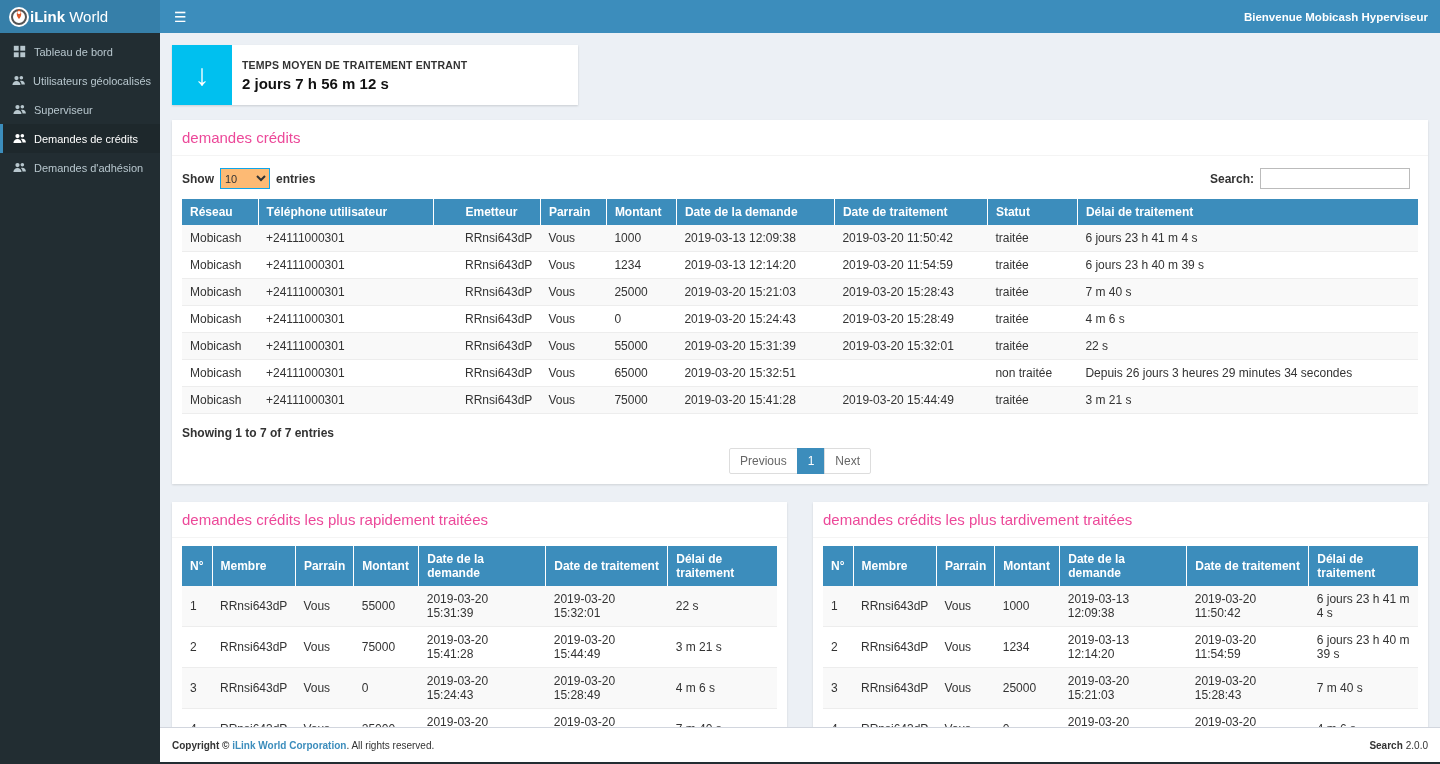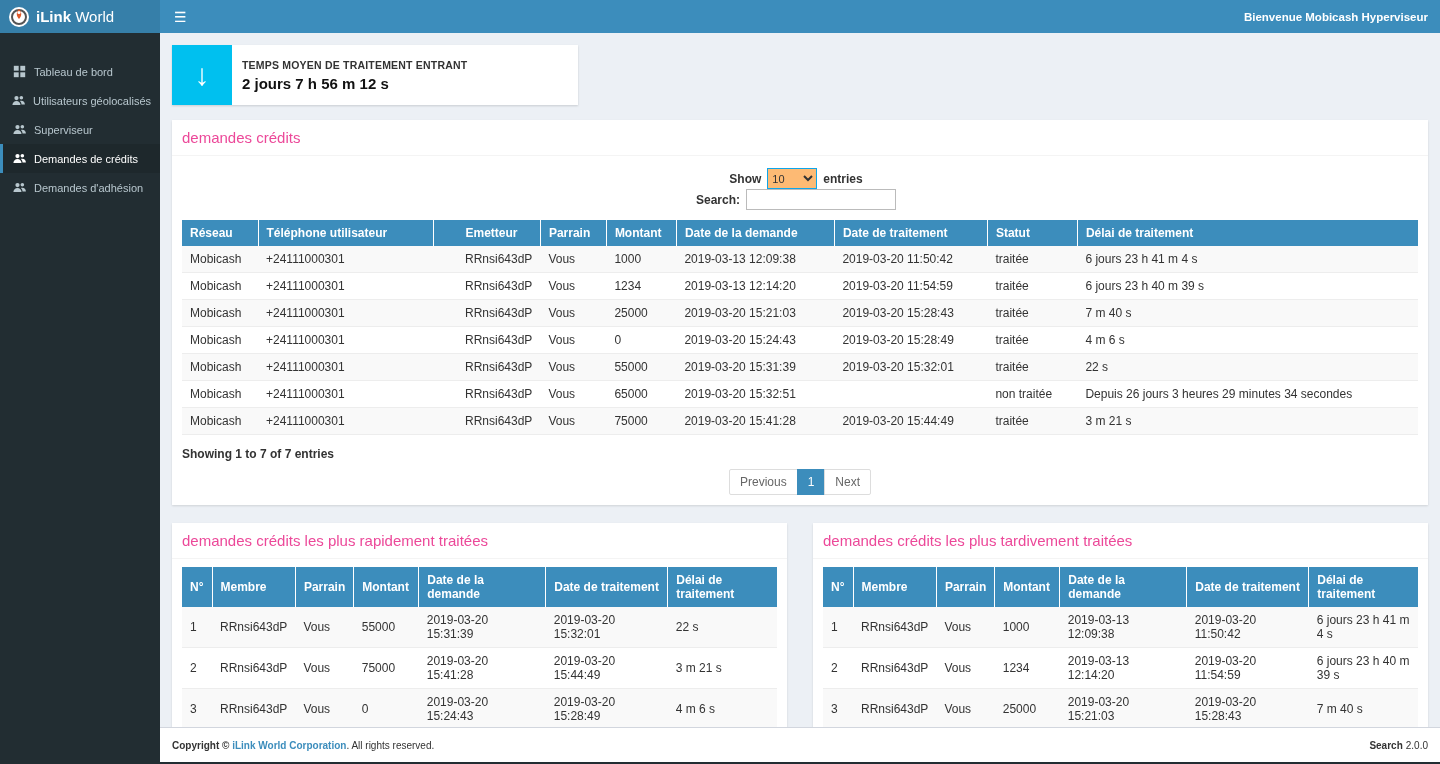--- a/index.html
+++ b/index.html
@@ -1,25 +1,25 @@
 <!DOCTYPE html>
 <html><head>
 <meta charset="utf-8">
 <style>
   * { box-sizing: border-box; margin: 0; padding: 0; }
   html, body { width: 1440px; height: 764px; background: #222d32; font-family: "Liberation Sans", "DejaVu Sans", sans-serif; }
   .layout { display: flex; width: 1440px; height: 762px; }
 
   
   .sidebar { width: 160px; height: 762px; background: #222d32; flex: 0 0 160px; }
-  .logo { height: 33px; background: #367fa9; color: #fff; display: flex; align-items: center; gap: 6px; padding: 0 8px; }
+  .logo { height: 33px; background: #367fa9; color: #fff; display: flex; align-items: center; padding: 0 8px; }
   .logo-icon { width: 22px; height: 22px; flex: 0 0 22px; display: inline-flex; }
   .logo-text { font-size: 15px; white-space: nowrap; }
   .logo-bold { font-weight: bold; }
-  .nav-list { padding-top: 24px; }
+  .nav-list { padding-top: 4px; }
   .sidebar-item { display: flex; align-items: center; gap: 8px; padding: 8px 9px; color: #b8c7ce; font-size: 11px; border-left: 3px solid transparent; cursor: pointer; white-space: nowrap; }
   .sidebar-item.active { background: #1e282c; color: #fff; border-left-color: #3c8dbc; }
   .sidebar-item .icon { width: 14px; display: inline-flex; justify-content: center; color: inherit; }
 
   
   .main { flex: 1; display: flex; flex-direction: column; height: 762px; min-width: 0; }
   .navbar { height: 33px; background: #3c8dbc; display: flex; align-items: center; justify-content: space-between; padding: 0 12px 0 0; flex: 0 0 33px; }
   .hamburger { color: #fff; font-size: 14px; padding: 0 14px; height: 33px; display: flex; align-items: center; cursor: pointer; }
   .welcome { color: #fff; font-weight: bold; font-size: 11.5px; cursor: pointer; }
 
@@ -31,21 +31,21 @@
   .info-box-content { padding: 8px 10px; display: flex; flex-direction: column; justify-content: center; }
   .info-box-text { font-size: 10.5px; font-weight: bold; color: #333; letter-spacing: .2px; }
   .info-box-number { font-size: 15px; font-weight: bold; color: #111; margin-top: 4px; }
 
   
   .panel { background: #fff; box-shadow: 0 1px 2px rgba(0,0,0,0.12); margin-top: 15px; }
   .panel-heading { padding: 9px 10px; border-bottom: 1px solid #f4f4f4; }
   .panel-title { font-size: 15px; color: #ec4899; font-weight: normal; }
   .panel-body { padding: 8px 10px 10px 10px; }
 
-  .table-controls { display: flex; justify-content: space-between; align-items: center; margin: 4px 8px 10px 0; flex-direction: column; }
+  .table-controls { display: flex; justify-content: space-between; align-items: center; margin: 4px 8px 10px 0; }
   .length-wrap, .search-wrap { font-size: 12px; font-weight: bold; color: #333; display: flex; align-items: center; gap: 6px; }
   .length-select { width: 50px; height: 21px; font-size: 11px; border: 1px solid #0ea5e9; background: #fdba74; color: #333; }
   .search-input { width: 150px; height: 21px; border: 1px solid #bbb; padding: 0 5px; font-size: 12px; }
 
   table.data-table { width: 100%; border-collapse: collapse; font-size: 12px; color: #333; }
   table.data-table thead th { background: #3c8dbc; color: #fff; font-weight: bold; text-align: left; padding: 6px 8px; border-right: 1px solid #fff; font-size: 12px; cursor: pointer; }
   table.data-table thead th:last-child { border-right: none; }
   table.data-table tbody td { padding: 6px 8px; border-bottom: 1px solid #ededed; }
   table.data-table tbody tr:nth-child(odd) { background: #f9f9f9; }
   table.data-table tbody tr:nth-child(even) { background: #fff; }

